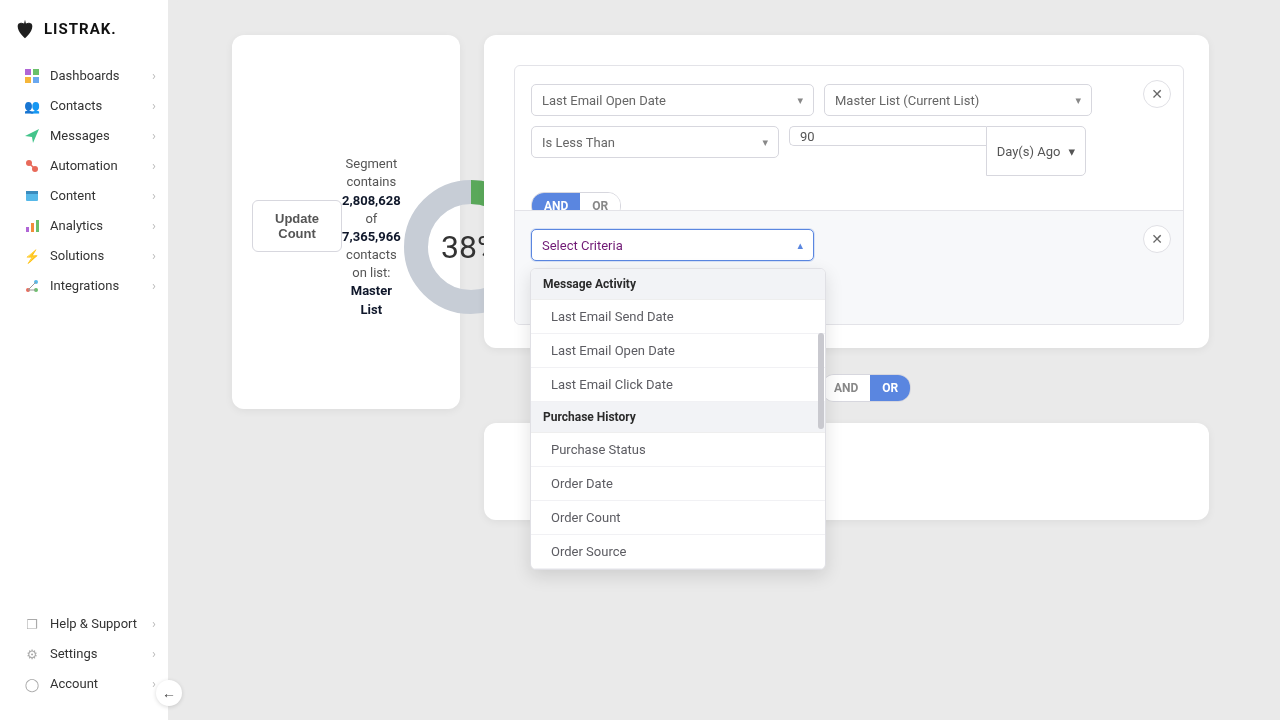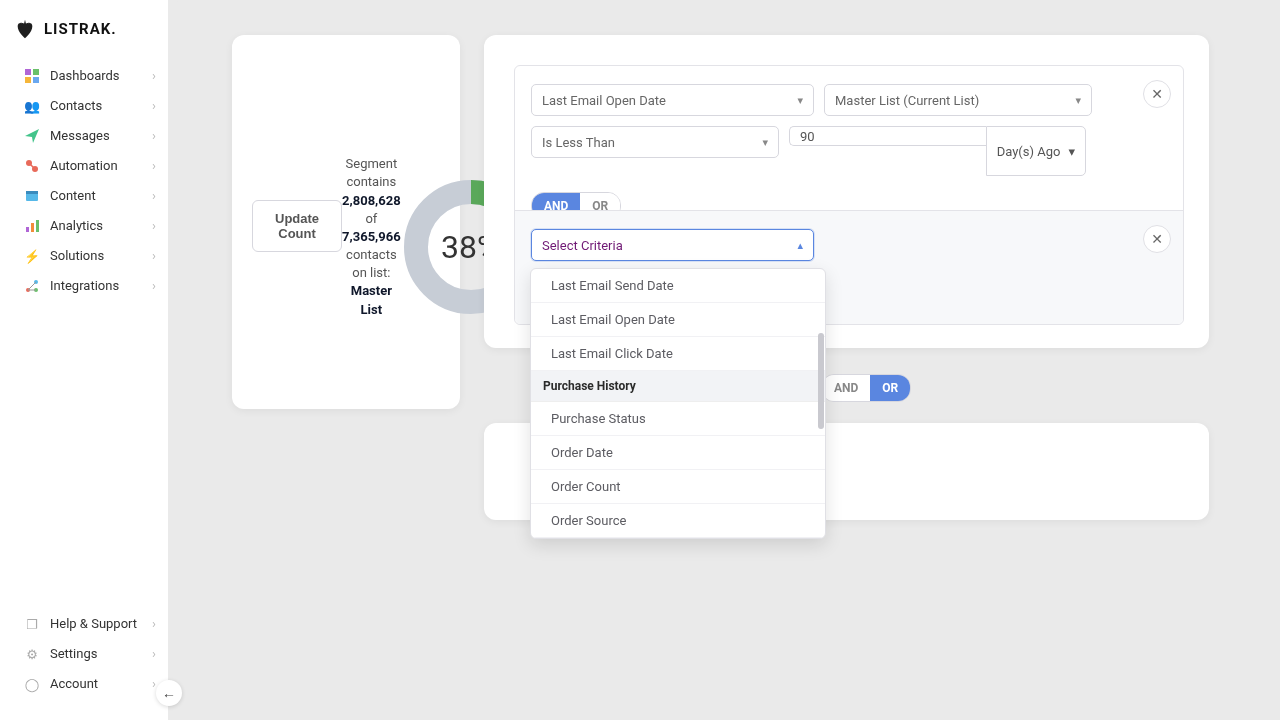--- a/index.html
+++ b/index.html
@@ -244,20 +244,21 @@
 <div class="group-toggle">
   <div class="logic-toggle">
     <span>AND</span>
     <span class="active">OR</span>
   </div>
 </div>
 
 <div class="lower-card"></div>
 
 <div class="dropdown">
+  <div class="dd-header">Message Activity</div>
   <div class="dd-item">Last Email Send Date</div>
   <div class="dd-item">Last Email Open Date</div>
   <div class="dd-item">Last Email Click Date</div>
   <div class="dd-header">Purchase History</div>
   <div class="dd-item">Purchase Status</div>
   <div class="dd-item">Order Date</div>
   <div class="dd-item">Order Count</div>
   <div class="dd-item">Order Source</div>
   <div class="dd-scroll"></div>
 </div>

